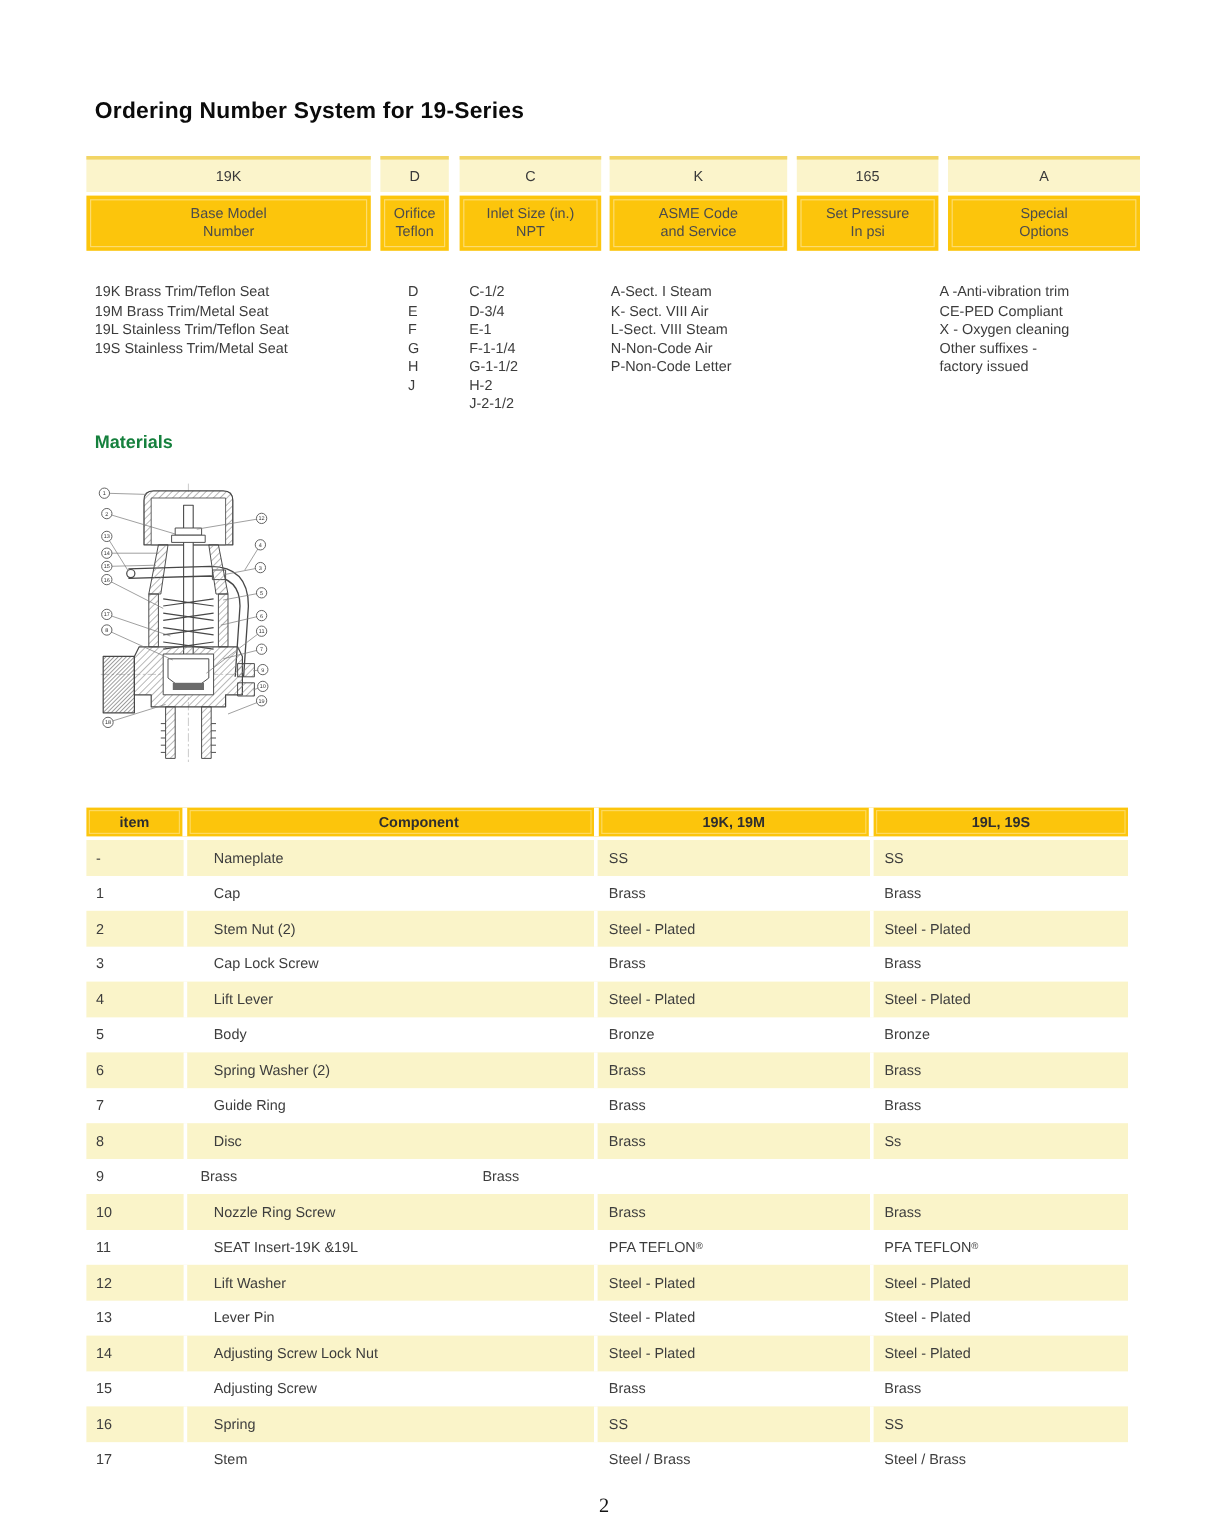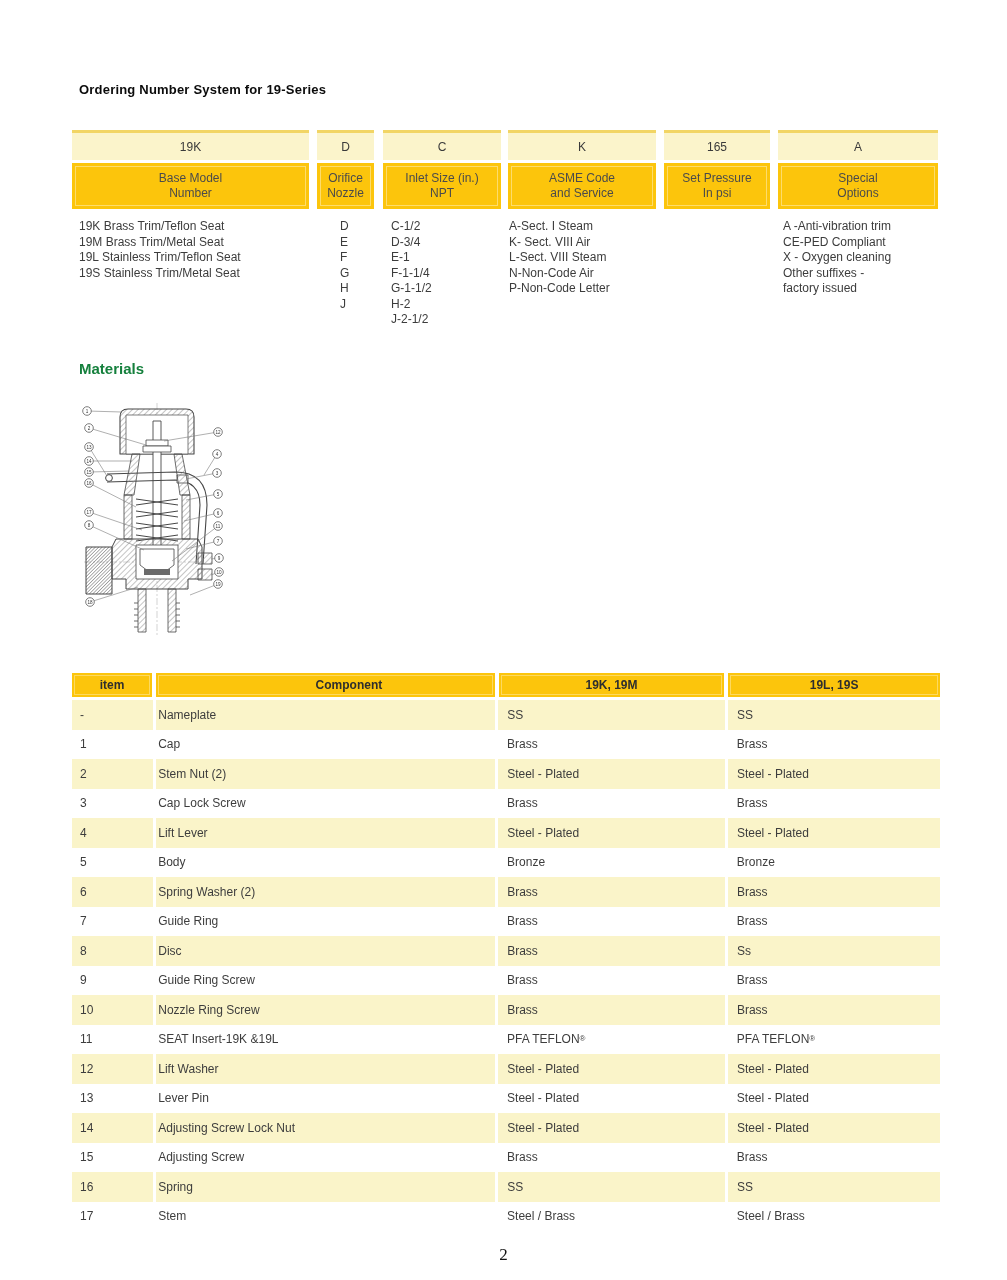--- a/index.html
+++ b/index.html
@@ -8,49 +8,49 @@
     --rowyellow:#FAF4C9;
     --ink:#3d3d3d;
   }
   *{margin:0;padding:0;box-sizing:border-box;}
   html,body{background:#e8e8e8;}
   .page{
     position:relative;width:1007px;height:1280px;background:#ffffff;
     font-family:"Liberation Sans","DejaVu Sans",sans-serif;color:var(--ink);
     margin:0 auto;overflow:hidden;
   }
-  .title{position:absolute;left:79px;top:82px;font-size:13px;font-weight:bold;color:#0b0b0b;letter-spacing:.2px;}
+  .title{position:absolute;left:79px;top:82px;font-size:19px;font-weight:bold;color:#0b0b0b;letter-spacing:.2px;}
 
   
   .otable{position:absolute;left:72px;top:130px;width:866px;}
   .orow{display:flex;}
   .ocell{flex:none;}
   .w0{width:237px;margin-right:8px;}
   .w1{width:57px;margin-right:9px;}
   .w2{width:118px;margin-right:7px;}
   .w3{width:148px;margin-right:8px;}
-  .w4{width:106px;margin-right:8px;}
+  .w4{width:118px;margin-right:8px;}
   .w5{width:160px;margin-right:0;}
   .orow.codes .ocell{
     background:var(--cream);border-top:3px solid #f2d565;height:30px;
     display:flex;align-items:center;justify-content:center;font-size:12px;color:#3a3a3a;
   }
   .orow.labels{margin-top:3px;}
   .orow.labels .ocell{
     position:relative;background:var(--gold);height:46px;
     display:flex;flex-direction:column;align-items:center;justify-content:center;
     font-size:12px;line-height:15px;color:#4b4b4b;
   }
   .orow.labels .ocell::after{
     content:"";position:absolute;inset:3px;border:1px solid rgba(255,255,255,.4);pointer-events:none;
   }
 
   
   .lists{position:absolute;left:0;top:219px;width:1007px;font-size:12px;line-height:15.5px;color:#3c3c3c;}
-  .list{position:absolute;top:0;white-space:nowrap;}
+  .list{position:absolute;top:17px;white-space:nowrap;}
   .list-base{left:79px;}
   .list-orifice{left:340px;}
   .list-inlet{left:391px;}
   .list-asme{left:509px;}
   .list-special{left:783px;}
 
   
   .materials-title{position:absolute;left:79px;top:360px;font-size:15px;font-weight:bold;color:#15803d;}
   .diagram{position:absolute;left:80px;top:399px;}
 
@@ -61,21 +61,21 @@
   .mhead .hc::after{content:"";position:absolute;inset:2px;border:1px solid rgba(255,255,255,.35);pointer-events:none;}
   .c0{width:86px;}
   .c1{width:350px;padding-left:47px;}
   .c2{width:235px;}
   .c3{width:217px;}
   .mrow{display:flex;height:29.5px;background:#fff;}
   .mrow.alt{background:var(--rowyellow);}
   .mrow .c{display:flex;align-items:center;height:100%;}
   .mrow.alt .c:not(:last-child){border-right:3px solid #fff;}
   .mrow .c0{padding-left:8px;}
-  .mrow .c1{padding-left:2px;}
+  .mrow .c1{padding-left:22px;}
   .mrow .c2{padding-left:9px;}
   .mrow .c3{padding-left:9px;}
   sup{font-size:8px;line-height:0;}
 
   .pageno{position:absolute;left:0;top:1245px;width:100%;text-align:center;
     font-family:"Liberation Serif","DejaVu Serif",serif;font-size:17px;color:#141414;}
 </style>
 </head>
 <body>
 
@@ -92,21 +92,21 @@
       <div class="ocell w4">165</div>
       <div class="ocell w5">A</div>
     </div>
     <div class="orow labels">
       <div class="ocell w0">
         <span>Base Model</span>
         <span>Number</span>
       </div>
       <div class="ocell w1">
         <span>Orifice</span>
-        <span>Nozzle</span>
+        <span>Teflon</span>
       </div>
       <div class="ocell w2">
         <span>Inlet Size (in.)</span>
         <span>NPT</span>
       </div>
       <div class="ocell w3">
         <span>ASME Code</span>
         <span>and Service</span>
       </div>
       <div class="ocell w4">
@@ -347,21 +347,20 @@
 
         <div class="mrow alt">
           <div class="c c0">8</div>
           <div class="c c1">Disc</div>
           <div class="c c2">Brass</div>
           <div class="c c3">Ss</div>
         </div>
 
         <div class="mrow">
           <div class="c c0">9</div>
-          <div class="c c1">Guide Ring Screw</div>
           <div class="c c2">Brass</div>
           <div class="c c3">Brass</div>
         </div>
 
         <div class="mrow alt">
           <div class="c c0">10</div>
           <div class="c c1">Nozzle Ring Screw</div>
           <div class="c c2">Brass</div>
           <div class="c c3">Brass</div>
         </div>

